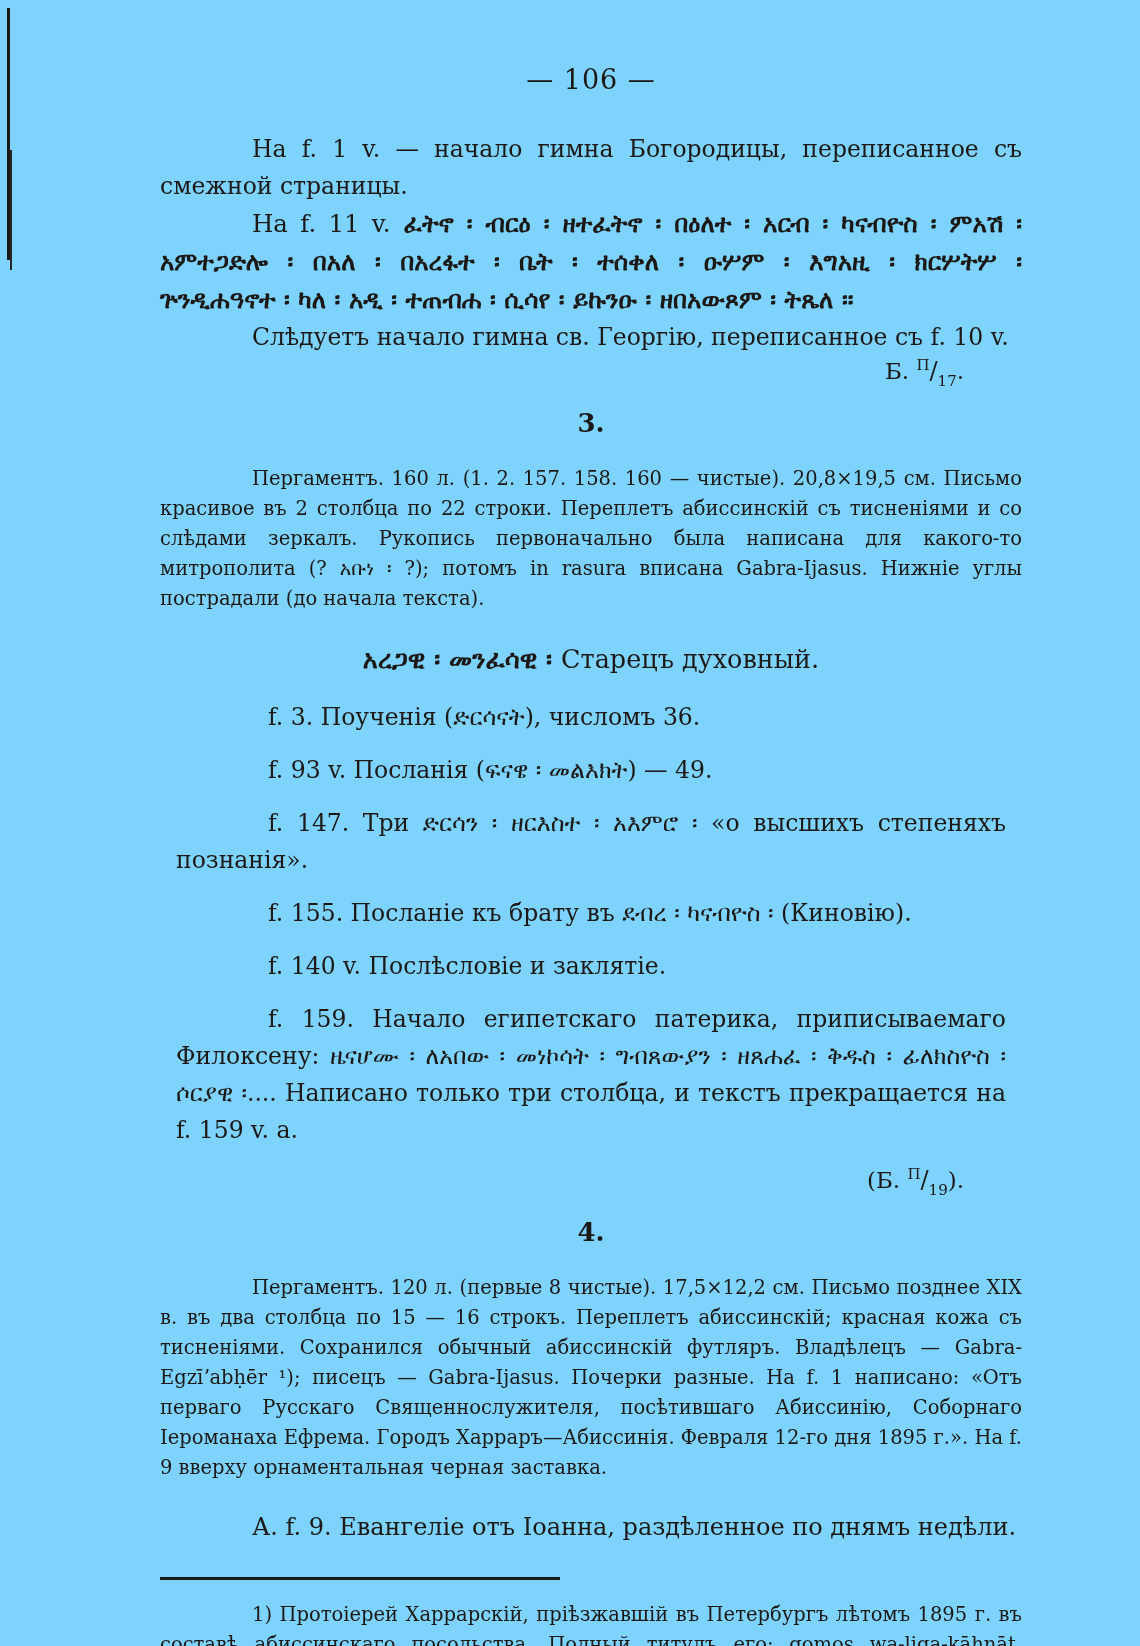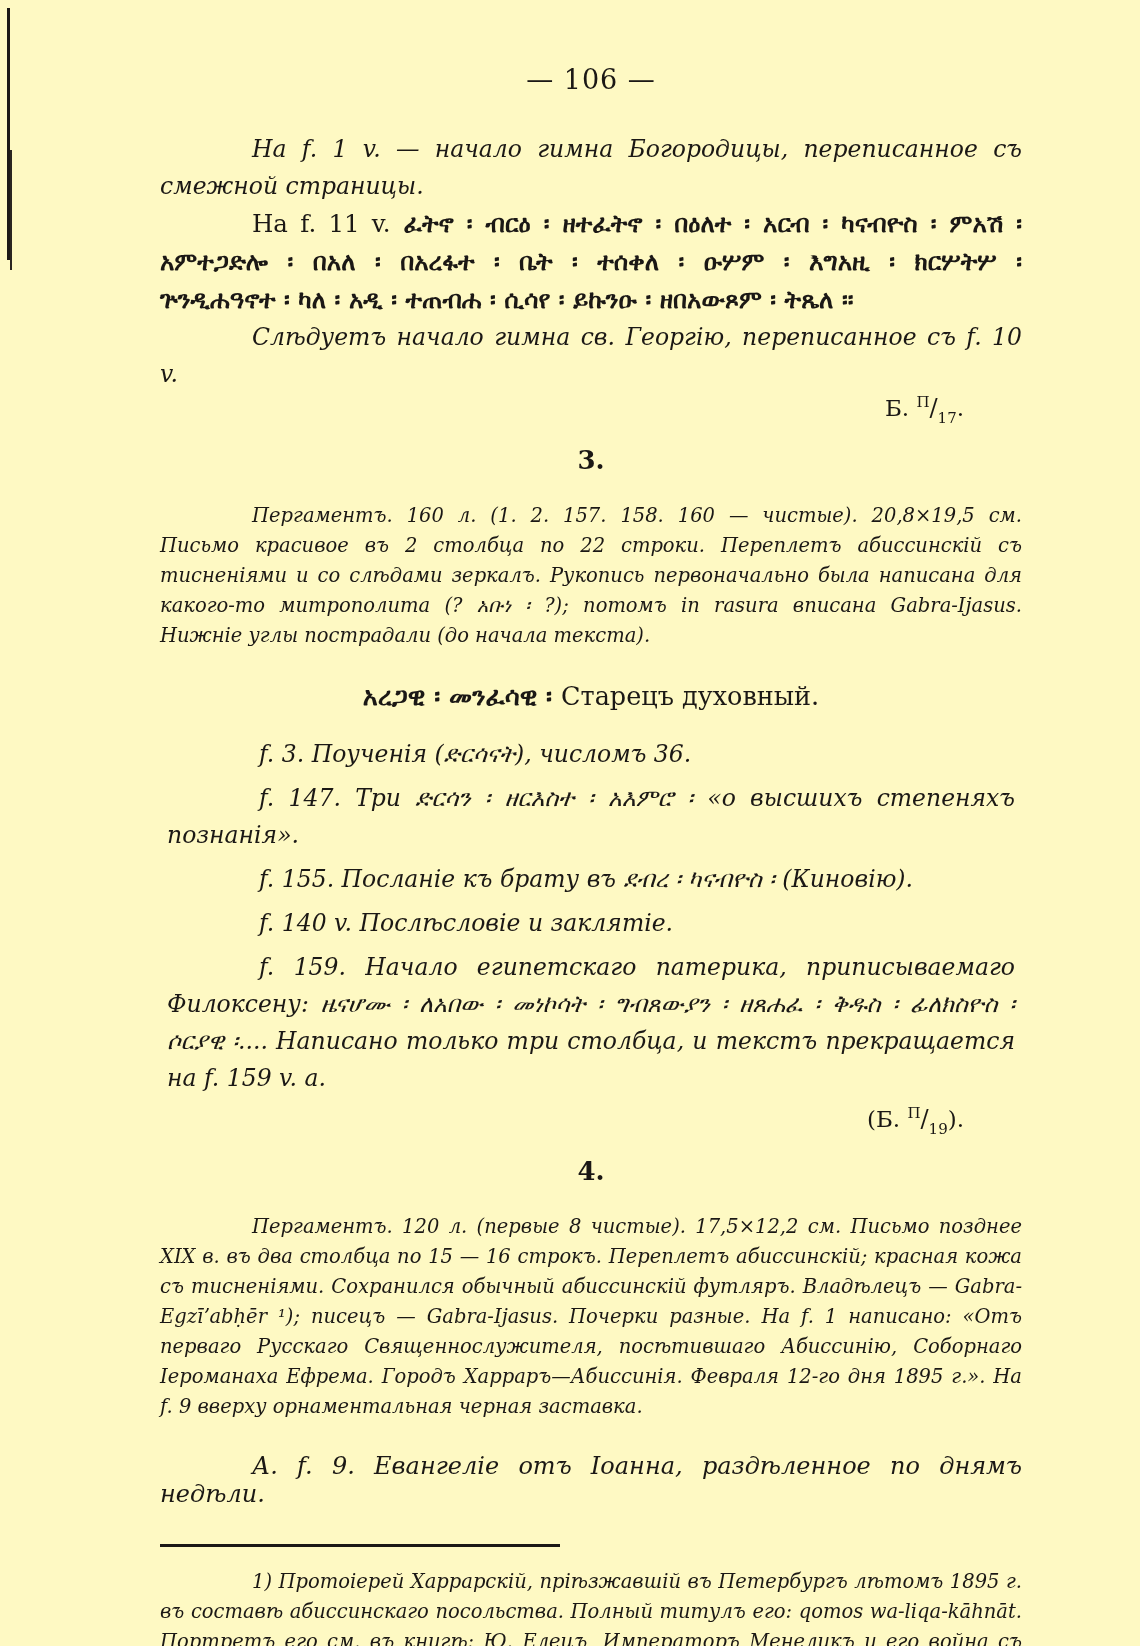--- a/index.html
+++ b/index.html
@@ -1,32 +1,32 @@
 <!DOCTYPE html>
 <html><head>
 <meta charset="utf-8">
 <style>
   html,body { margin:0; padding:0; background:#d8d8d4; }
   .page {
     position:relative;
     width:1140px; height:1646px;
     margin:0 auto;
-    background:#fef9c3;
+    background:#7dd3fc;
     color:#1b1815;
     font-family:"DejaVu Serif", "Liberation Serif", serif;
     box-sizing:border-box;
     padding:64px 118px 0 160px;
     overflow:hidden;
   }
   .edge-line { position:absolute; left:7px; top:8px; width:3px; height:252px; background:#1b1815; }
   .edge-line.seg2 { top:150px; left:10px; height:120px; width:2px; background:#2a2622; }
 
   .pgnum { text-align:center; font-size:27px; letter-spacing:1px; margin:0 0 36px 0; }
 
-  p { margin:0;font-style:italic; }
+  p { margin:0; }
   .body { font-size:23.5px; line-height:37px; text-align:justify; }
   .indent { text-indent:92px; }
 
   .geez-block { margin:0; }
   .geez-line { font-size:24.5px; line-height:38px; font-weight:bold; text-align:justify; text-align-last:justify; }
   .geez-line .cyr { font-weight:normal; }
   .geez-line.first { text-indent:92px; }
   .geez-line.last { text-align-last:left; }
 
   .shelfmark { text-align:right; font-size:23px; margin:0 58px 0 0; }
@@ -36,21 +36,21 @@
   .frac .slash { font-size:24px; }
 
   .secnum { text-align:center; font-weight:bold; font-size:26px; margin:18px 0 26px 0; }
 
   .small { font-size:19.5px; line-height:30px; text-align:justify; }
   .small.indent { text-indent:92px; }
 
   .ms-title { text-align:center; font-size:25.5px; font-weight:bold; margin:30px 0 24px 0; }
   .ms-title .cyr { font-weight:normal; }
 
-  .contents .body { margin:7px; }
+  .contents .body { margin:16px; }
 
   .af9 { font-size:24px; text-indent:92px; margin:30px 0 0 0; text-align:justify; }
 
   .fnrule { border:none; border-top:3px solid #1b1815; width:400px; margin:36px 0 20px 0; }
   .footnote { font-size:19.5px; line-height:30px; text-align:justify; }
 </style>
 </head>
 <body>
 
 <div class="page">
@@ -77,20 +77,21 @@
   <div class="secnum">3.</div>
 
   <p class="small indent">Пергаментъ. 160 л. (1. 2. 157. 158. 160 — чистые). 20,8×19,5 см. Письмо красивое въ 2 столбца по 22 строки. Переплетъ абиссинскій съ тисненіями и со слѣдами зеркалъ. Рукопись первоначально была написана для какого-то митрополита (? አቡነ ፡ ?); потомъ in rasura вписана Gabra-Ijasus. Нижніе углы пострадали (до начала текста).</p>
 
   <div class="ms-title">
     <span>አረጋዊ ፡ መንፈሳዊ ፡ </span><span class="cyr">Старецъ духовный.</span>
   </div>
 
   <div class="contents">
     <p class="body indent">f. 3. Поученія (ድርሳናት), числомъ 36.</p>
+    <p class="body indent">f. 93 v. Посланія (ፍናዌ ፡ መልእክት) — 49.</p>
     <p class="body indent">f. 147. Три ድርሳን ፡ ዘርእስተ ፡ አእምሮ ፡ «о высшихъ степеняхъ познанія».</p>
     <p class="body indent">f. 155. Посланіе къ брату въ ደብረ ፡ ካናብዮስ ፡ (Киновію).</p>
     <p class="body indent">f. 140 v. Послѣсловіе и заклятіе.</p>
     <p class="body indent">f. 159. Начало египетскаго патерика, приписываемаго Филоксену: ዜናሆሙ ፡ ለአበው ፡ መነኮሳት ፡ ግብጸውያን ፡ ዘጸሐፈ ፡ ቅዱስ ፡ ፊለክስዮስ ፡ ሶርያዊ ፡.... Написано только три столбца, и текстъ прекращается на f. 159 v. a.</p>
   </div>
 
   <div class="shelfmark">
     <span>(Б. </span><span class="frac"><sup>П</sup><span class="slash">/</span><sub>19</sub></span><span>).</span>
   </div>
 

